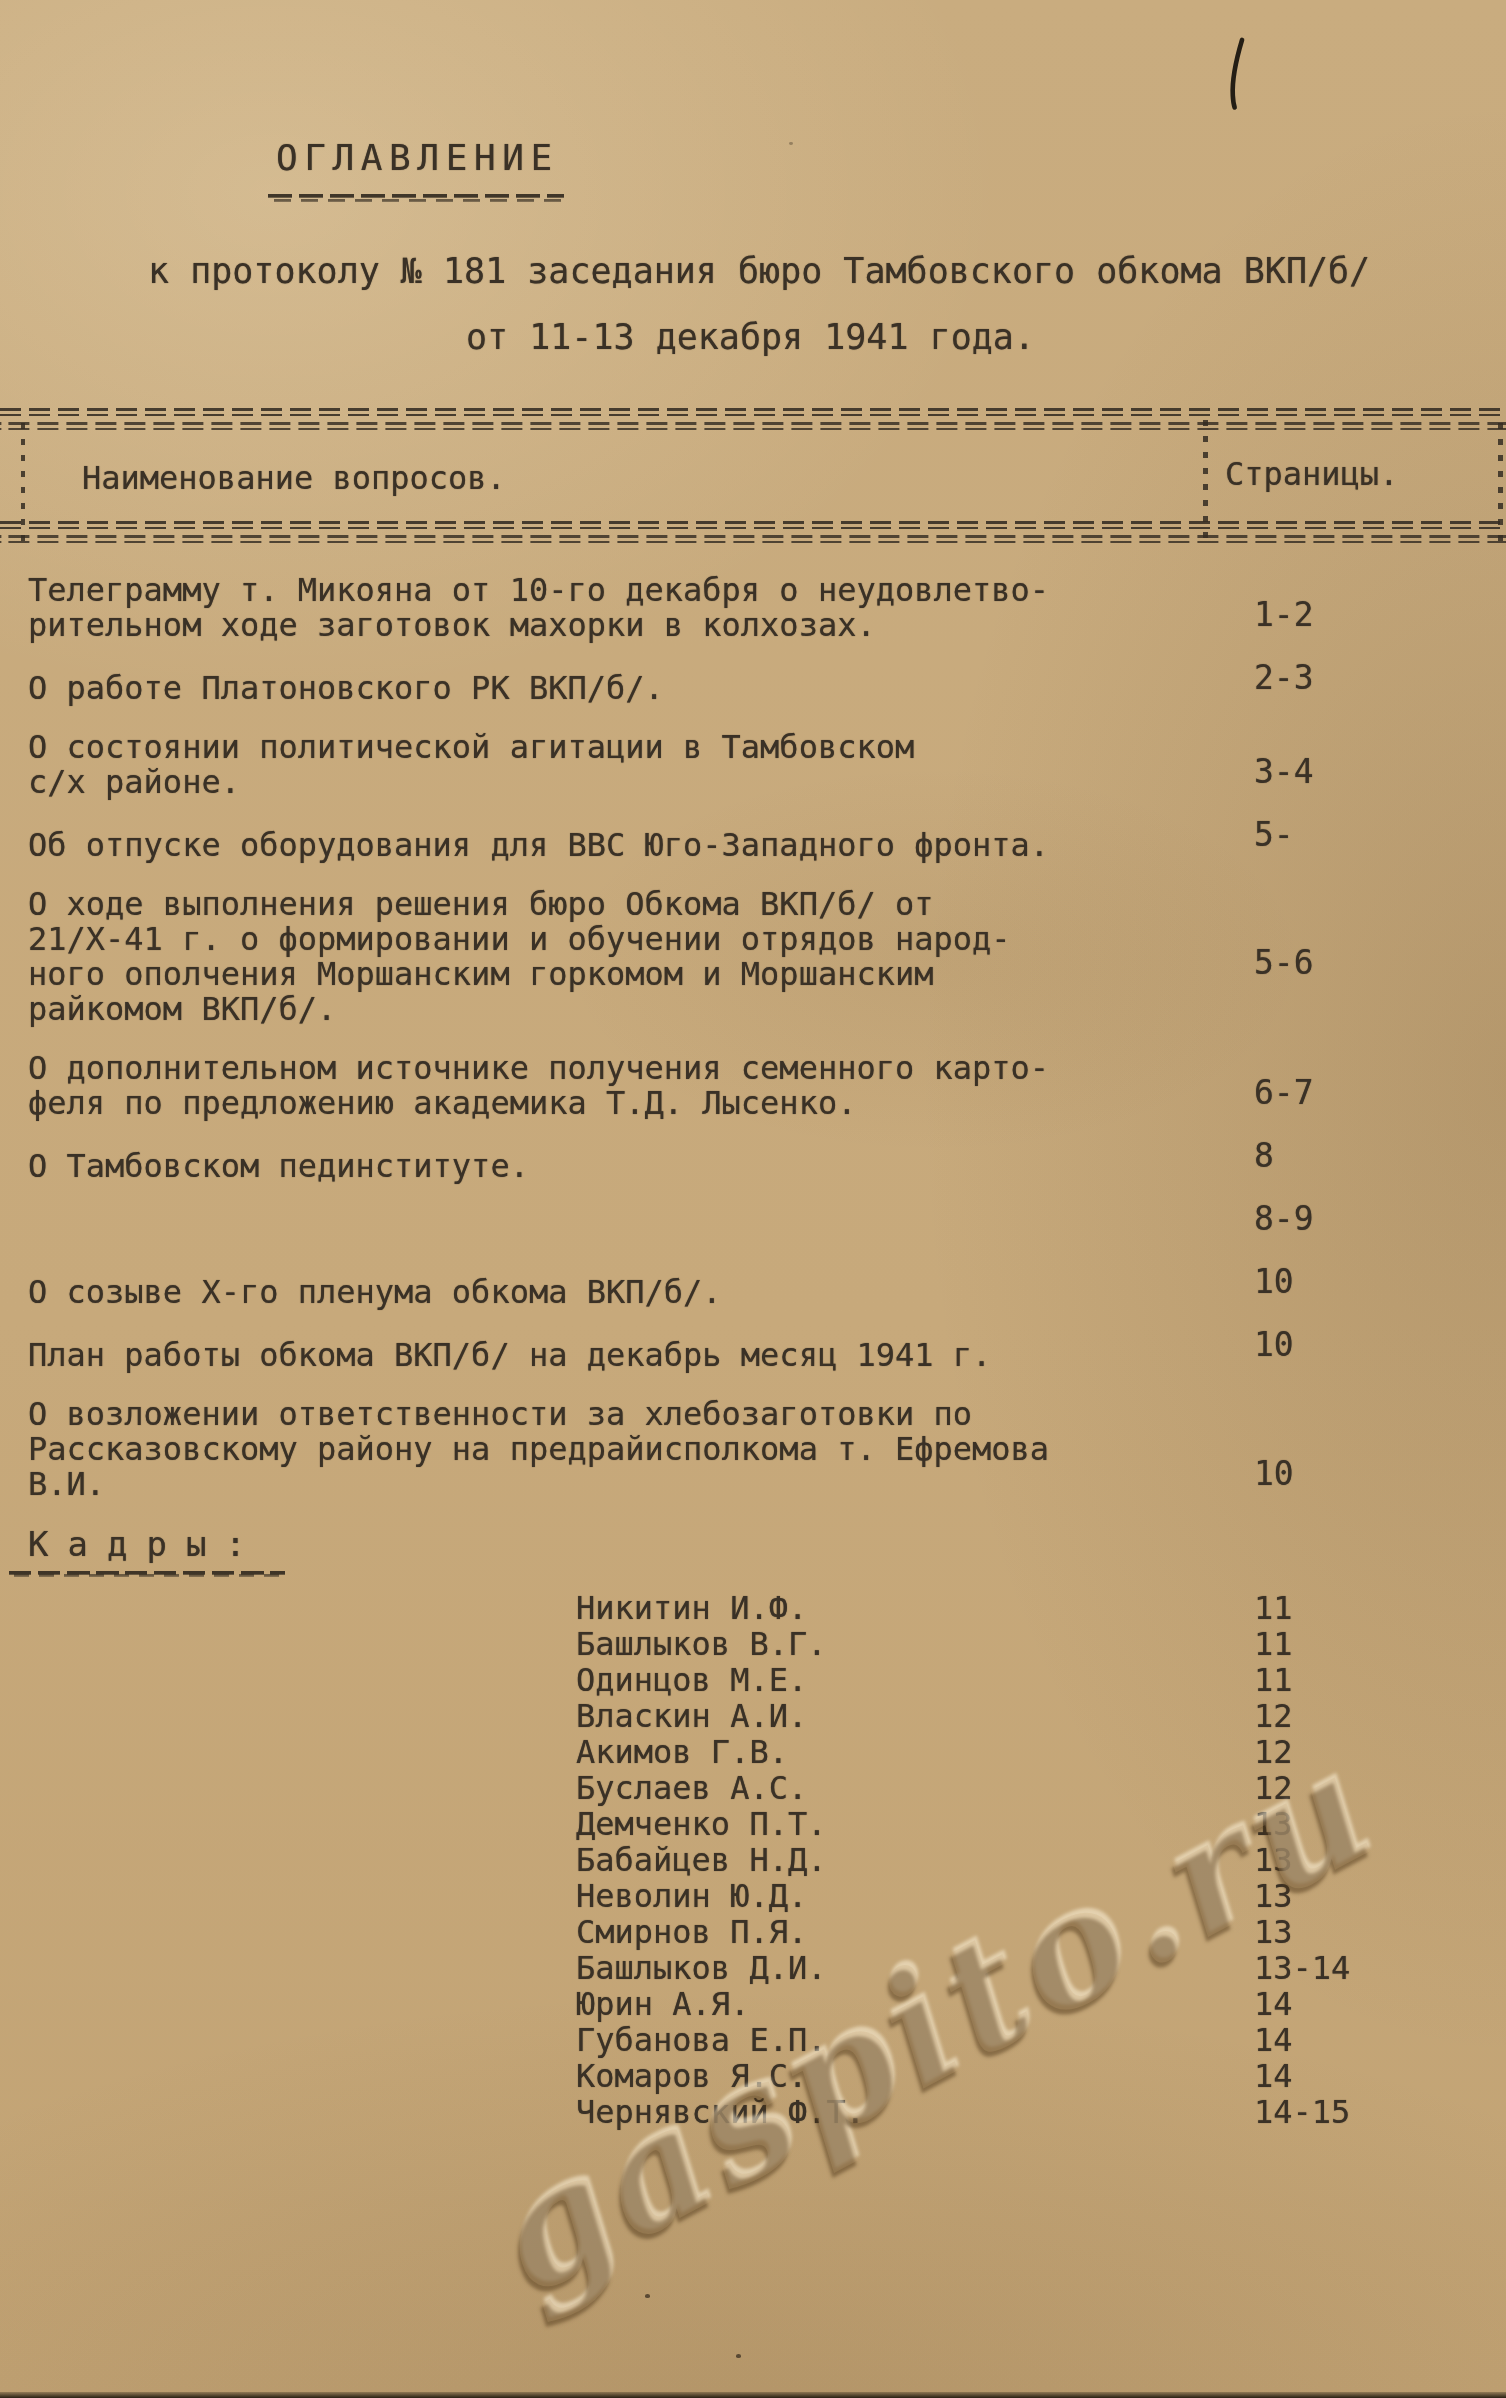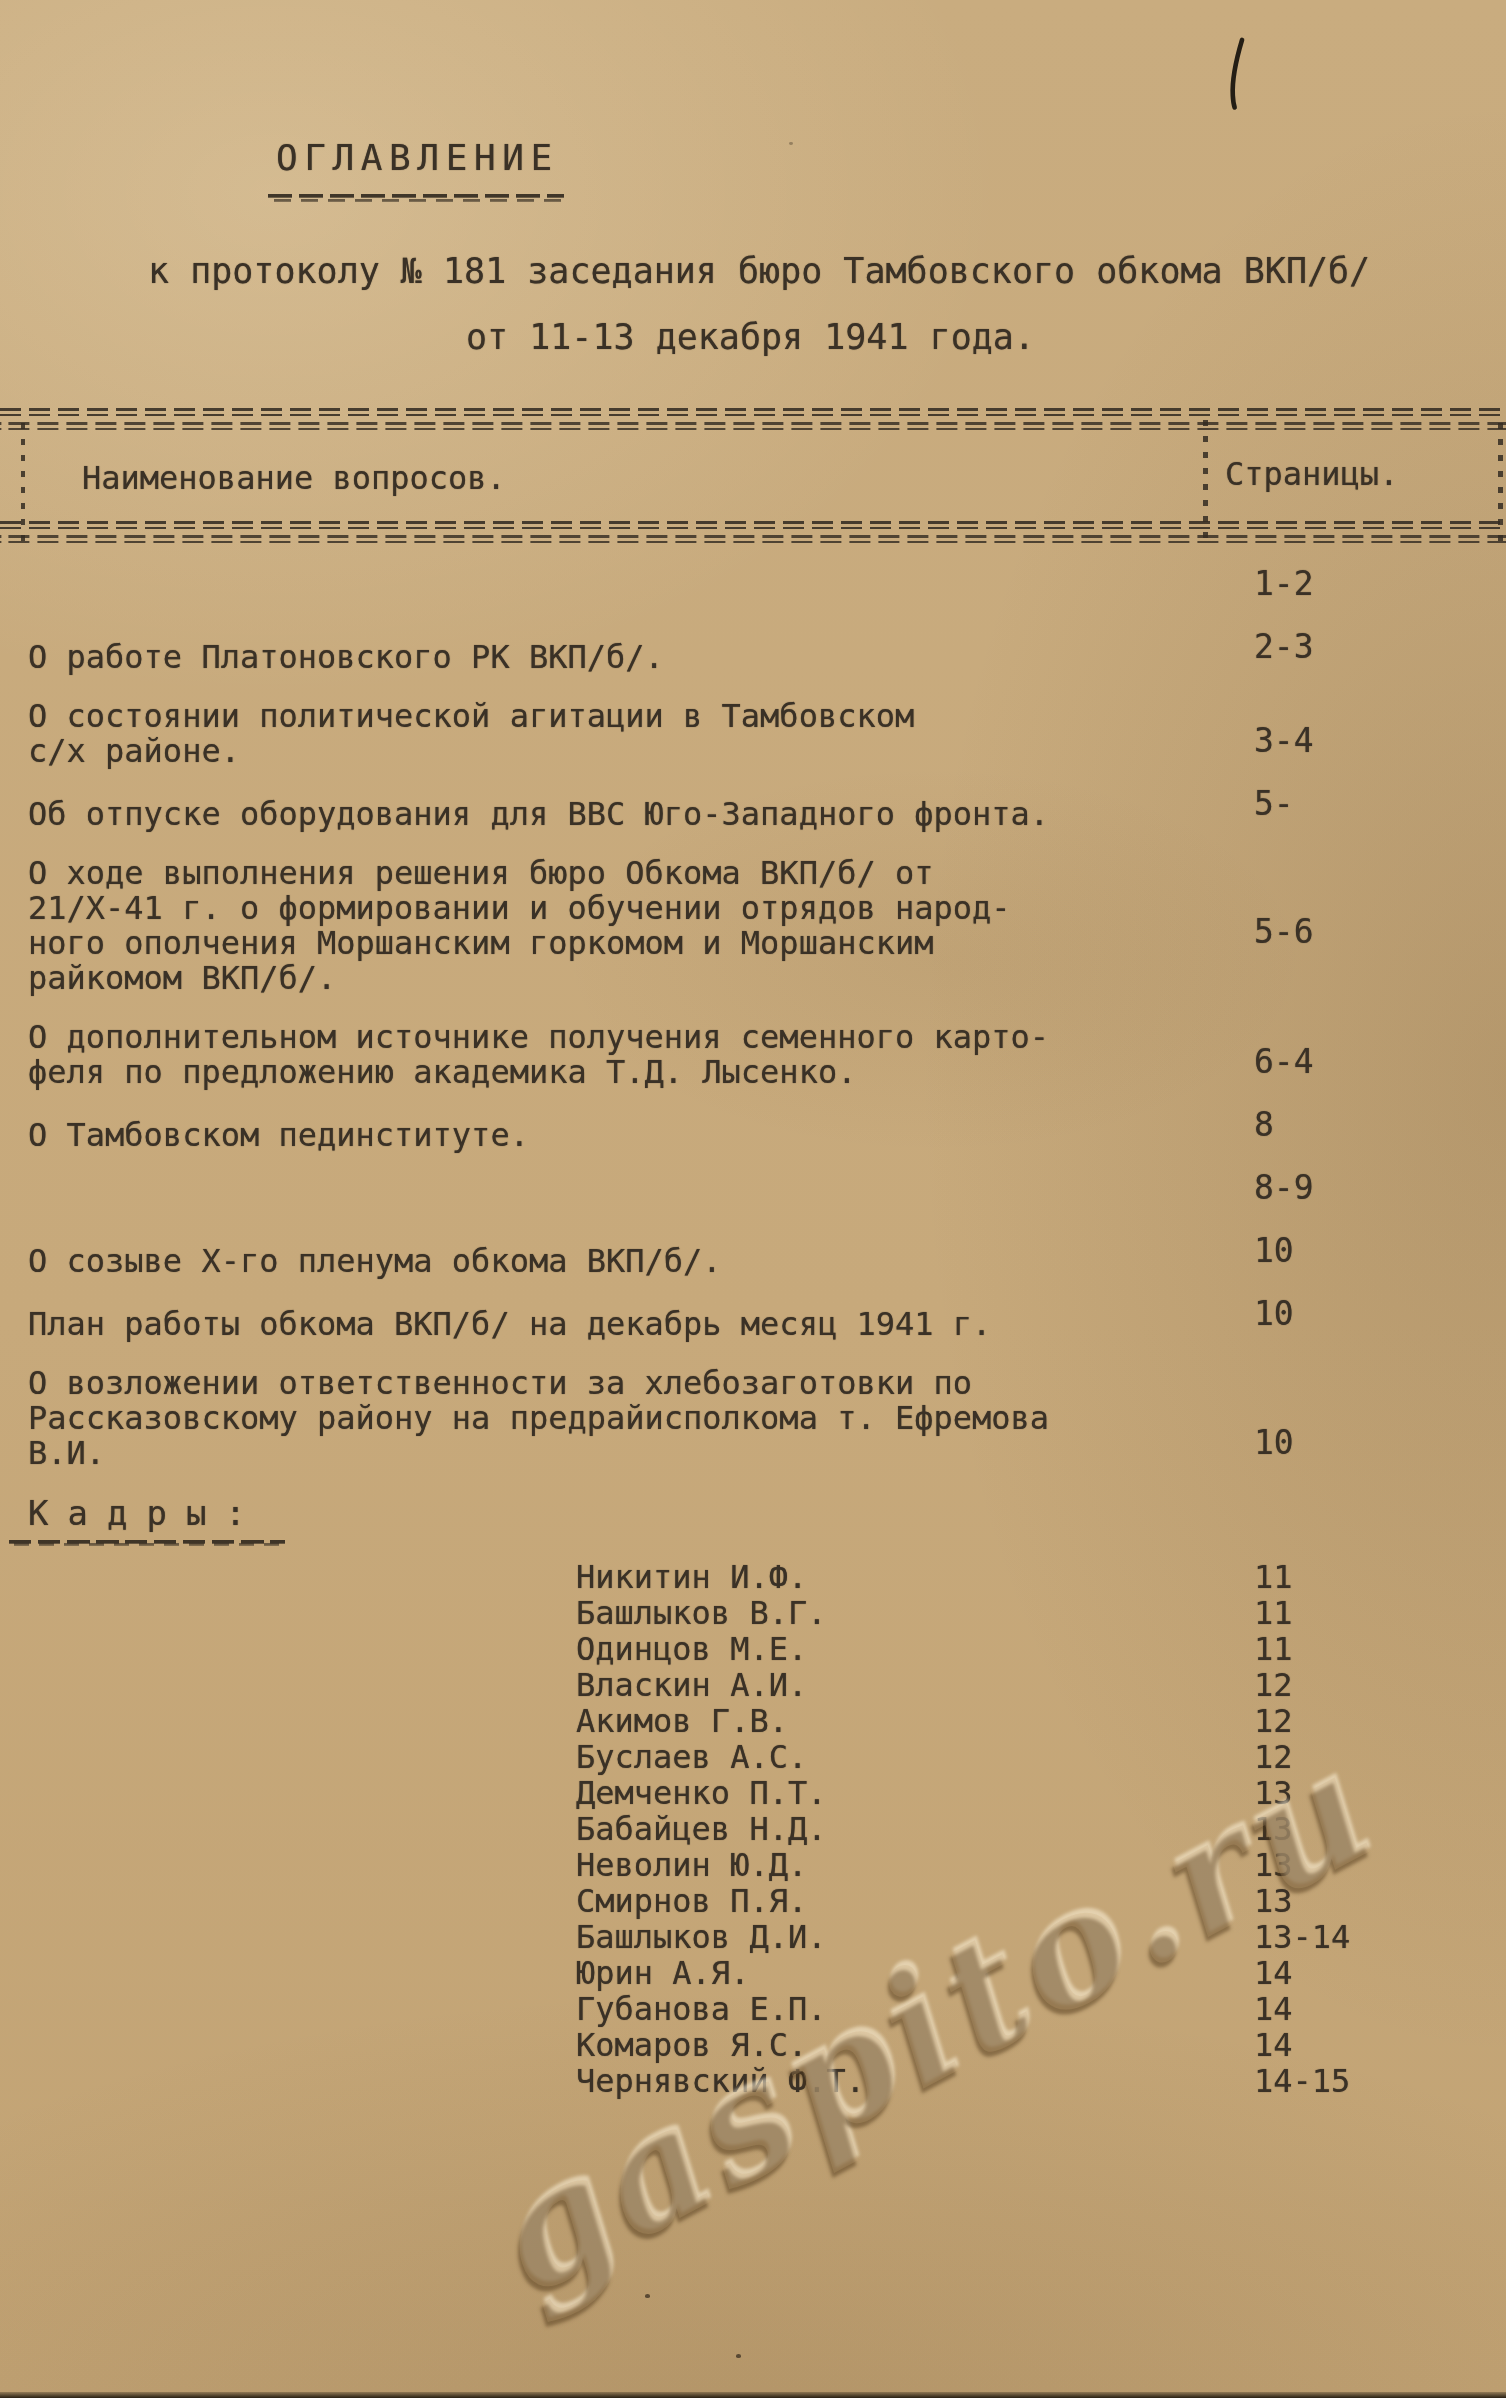--- a/index.html
+++ b/index.html
@@ -138,20 +138,22 @@
       </div>
     <div class="eqrow">
         <div class="tline"></div>
         <div class="tline"></div>
       </div>
   </div>
 
   <div class="content">
 
     <div class="toc-row">
+      <div class="toc-title typed">Телеграмму т. Микояна от 10-го декабря о неудовлетво-
+рительном ходе заготовок махорки в колхозах.</div>
       <div class="toc-pages typed">1-2</div>
     </div>
     <div class="toc-row">
       <div class="toc-title typed">О работе Платоновского РК ВКП/б/.</div>
       <div class="toc-pages typed">2-3</div>
     </div>
     <div class="toc-row">
       <div class="toc-title typed">О состоянии политической агитации в Тамбовском
 с/х районе.</div>
       <div class="toc-pages typed">3-4</div>
@@ -163,21 +165,21 @@
     <div class="toc-row">
       <div class="toc-title typed">О ходе выполнения решения бюро Обкома ВКП/б/ от
 21/Х-41 г. о формировании и обучении отрядов народ-
 ного ополчения Моршанским горкомом и Моршанским
 райкомом ВКП/б/.</div>
       <div class="toc-pages typed">5-6</div>
     </div>
     <div class="toc-row">
       <div class="toc-title typed">О дополнительном источнике получения семенного карто-
 феля по предложению академика Т.Д. Лысенко.</div>
-      <div class="toc-pages typed">6-4</div>
+      <div class="toc-pages typed">6-7</div>
     </div>
     <div class="toc-row">
       <div class="toc-title typed">О Тамбовском пединституте.</div>
       <div class="toc-pages typed">8</div>
     </div>
     <div class="toc-row">
       <div class="toc-pages typed">8-9</div>
     </div>
     <div class="toc-row">
       <div class="toc-title typed">О созыве Х-го пленума обкома ВКП/б/.</div>

